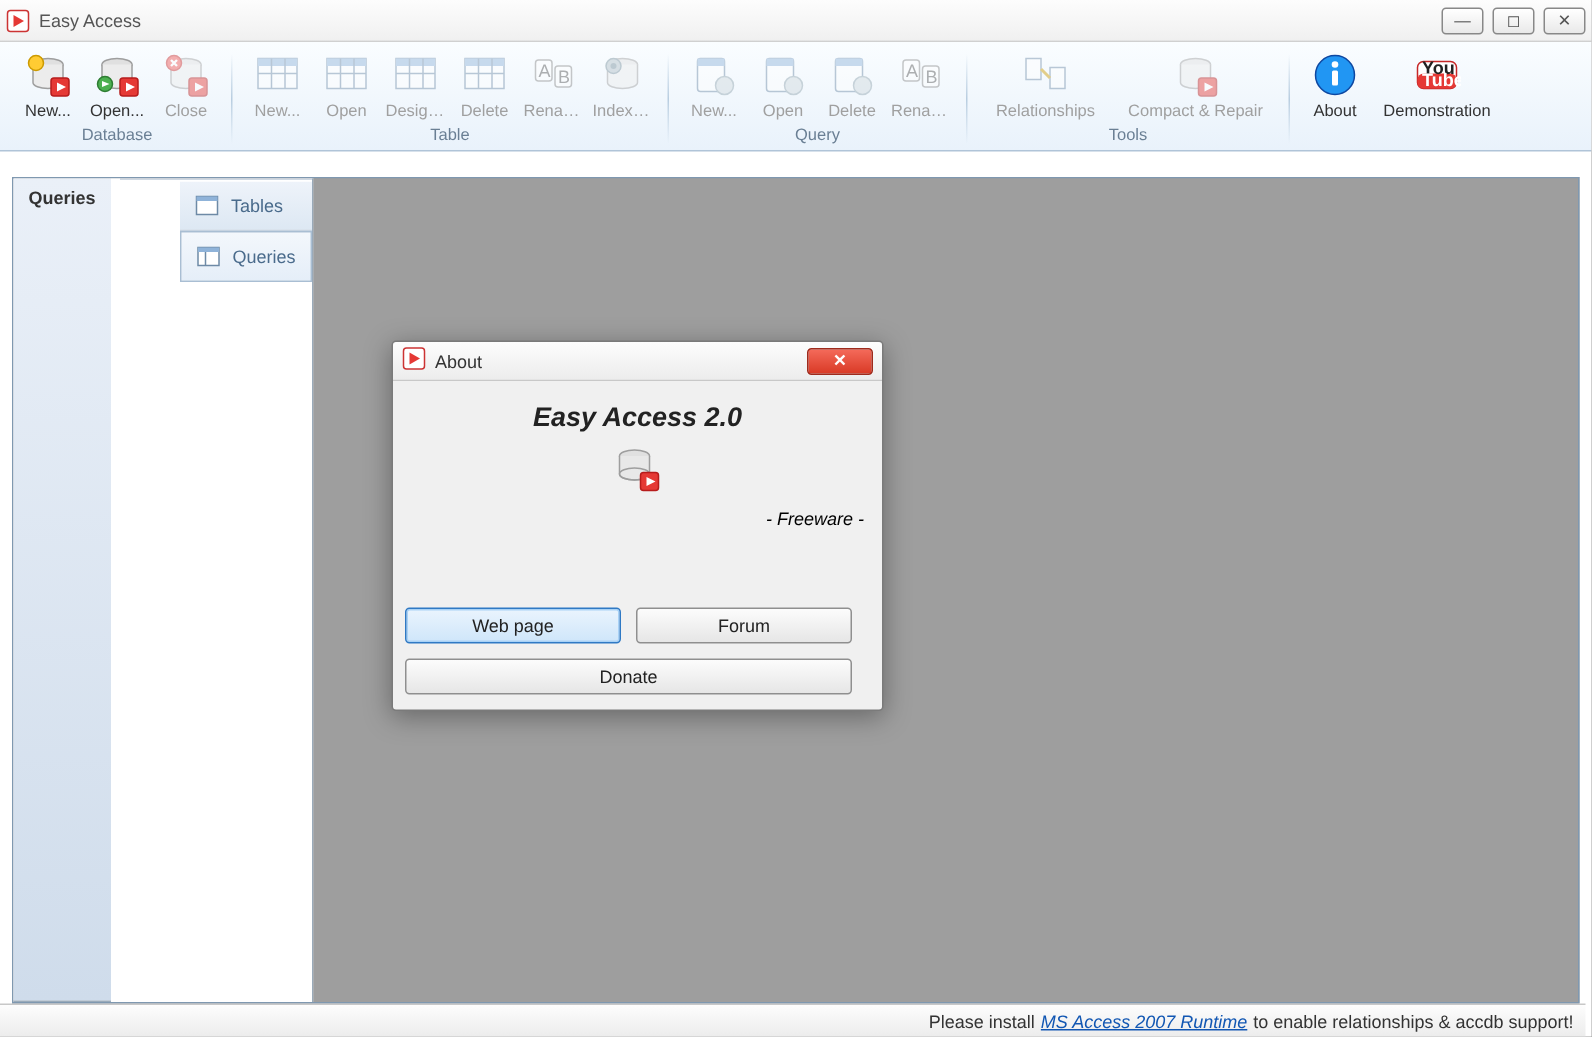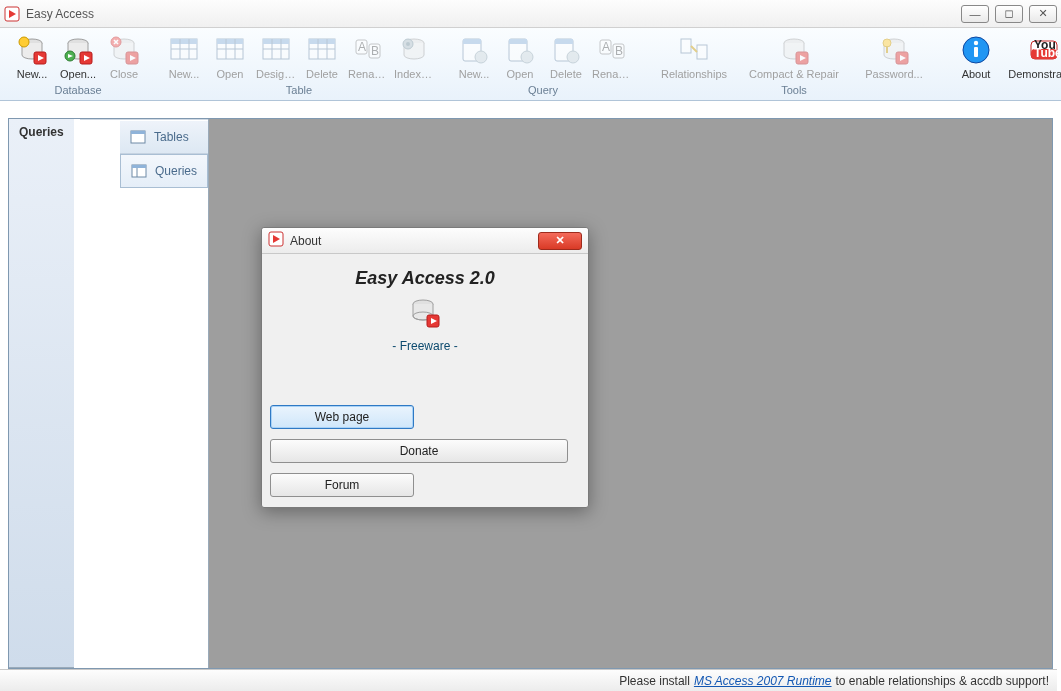--- a/index.html
+++ b/index.html
@@ -39,21 +39,21 @@
   
   .workspace { flex: 1; background: #9e9e9e; position: relative; }
 
   
   .dialog { position: absolute; left: 52px; top: 108px; width: 328px; background: #f0f0f0; border: 1px solid #7a7a7a; border-radius: 3px; box-shadow: 0 4px 18px rgba(0,0,0,.35); }
   .dlg-title { height: 26px; display: flex; align-items: center; padding: 0 6px; background: linear-gradient(#fdfdfd,#ececec); border-bottom: 1px solid #c8c8c8; border-radius: 3px 3px 0 0; }
   .dlg-title .t { margin-left: 6px; color: #333; }
   .dlg-close { margin-left: auto; width: 44px; height: 18px; background: linear-gradient(#f46a5a,#d93a26); border: 1px solid #9e2a1c; border-radius: 3px; display: flex; align-items: center; justify-content: center; color: #fff; font-weight: bold; font-size: 11px; }
   .dlg-body { padding: 14px 12px 10px 12px; text-align: center; }
   .dlg-h { font-style: italic; font-weight: bold; font-size: 18px; color: #222; }
-  .dlg-sub { color: #0c4a6e; margin-top: 10px; }
+  .dlg-sub { font-style: italic; color: #000000; margin-top: 10px; text-align: right; }
   .dlg-icon { margin: 8px auto 4px auto; width: 32px; height: 32px; }
   .dlg-btns { display: grid; grid-template-columns: 1fr 1fr; gap: 10px; padding: 8px 20px 10px 8px; }
   .dlg-btns .full { grid-column: 1 / span 2; }
   .btn { height: 24px; border: 1px solid #8f8f8f; border-radius: 3px; background: linear-gradient(#fcfcfc,#e6e6e6); display: flex; align-items: center; justify-content: center; color: #222; }
   .btn.primary { border-color: #2f79c4; box-shadow: inset 0 0 0 1px #a9d2f6; background: linear-gradient(#eaf4fd,#cfe6fa); }
 
   
   .status { position: absolute; left: 0; right: 4px; bottom: 0; height: 22px; background: linear-gradient(#fdfdfd,#ececec); border-top: 1px solid #c8c8c8; display: flex; align-items: center; justify-content: flex-end; padding: 0 8px; color: #333; gap: 4px; }
   .status a { color: #1257b3; text-decoration: underline; font-style: italic; }
 
@@ -260,33 +260,20 @@
           <div class="ricon">
             <svg width="32" height="32" style="opacity:0.45">
               <ellipse cx="16" cy="9" rx="10" ry="4" fill="#e0e0e0" stroke="#9e9e9e"></ellipse>
               <path d="M6 9 v12 a10 4 0 0 0 20 0 V9" fill="#ececec" stroke="#9e9e9e"></path>
               <rect x="18" y="18" width="12" height="12" rx="2" fill="#e53935" stroke="#b71c1c"></rect>
               <polygon points="22,21 28,24 22,27" fill="#fff"></polygon>
             </svg>
           </div>
           <div class="rlabel">Compact &amp; Repair</div>
         </div>
-        <div class="ritem disabled w80">
-          <div class="ricon">
-            <svg width="32" height="32" style="opacity:0.45">
-              <ellipse cx="16" cy="9" rx="10" ry="4" fill="#e0e0e0" stroke="#9e9e9e"></ellipse>
-              <path d="M6 9 v12 a10 4 0 0 0 20 0 V9" fill="#ececec" stroke="#9e9e9e"></path>
-              <rect x="18" y="18" width="12" height="12" rx="2" fill="#e53935" stroke="#b71c1c"></rect>
-              <polygon points="22,21 28,24 22,27" fill="#fff"></polygon>
-              <circle cx="9" cy="9" r="4" fill="#ffcc33" stroke="#cc9a00"></circle>
-              <rect x="8" y="12" width="2" height="7" fill="#cc9a00"></rect>
-            </svg>
-          </div>
-          <div class="rlabel">Password...</div>
-        </div>
       </div>
       <div class="group-label">Tools</div>
     </div>
     <div class="sep"></div>
     <div class="group">
       <div class="group-items">
         <div class="ritem">
           <div class="ricon">
             <svg width="32" height="32">
               <circle cx="16" cy="16" r="13" fill="#2196f3" stroke="#0d47a1"></circle>
@@ -356,22 +343,22 @@
             <ellipse cx="14" cy="19" rx="10" ry="4" fill="none" stroke="#9e9e9e"></ellipse>
             <rect x="18" y="18" width="12" height="12" rx="2" fill="#e53935" stroke="#b71c1c"></rect>
             <polygon points="22,21 28,24 22,27" fill="#fff"></polygon>
           </svg>
         </div>
         <div class="dlg-sub">- Freeware -</div>
         <div style="height:34px"></div>
       </div>
       <div class="dlg-btns">
         <div class="btn primary">Web page</div>
+        <div class="btn">Forum</div>
         <div class="btn full">Donate</div>
-        <div class="btn">Forum</div>
       </div>
     </div>
 
   </div>
 </div>
 
 <div class="status">
   <span>Please install</span>
   <a href="#">MS Access 2007 Runtime</a>
   <span>to enable relationships &amp; accdb support!</span>

